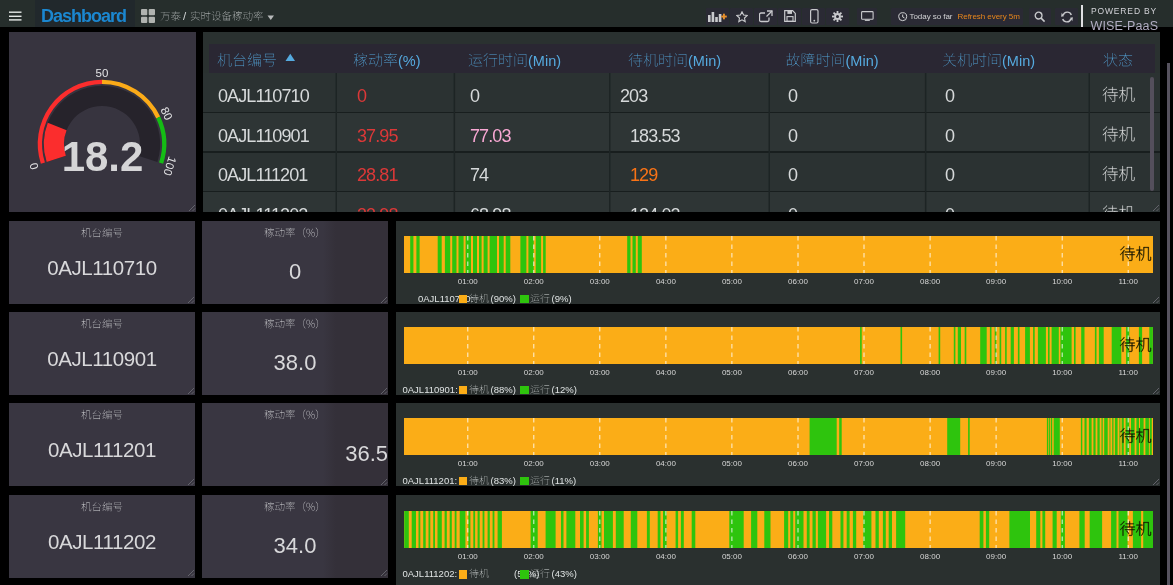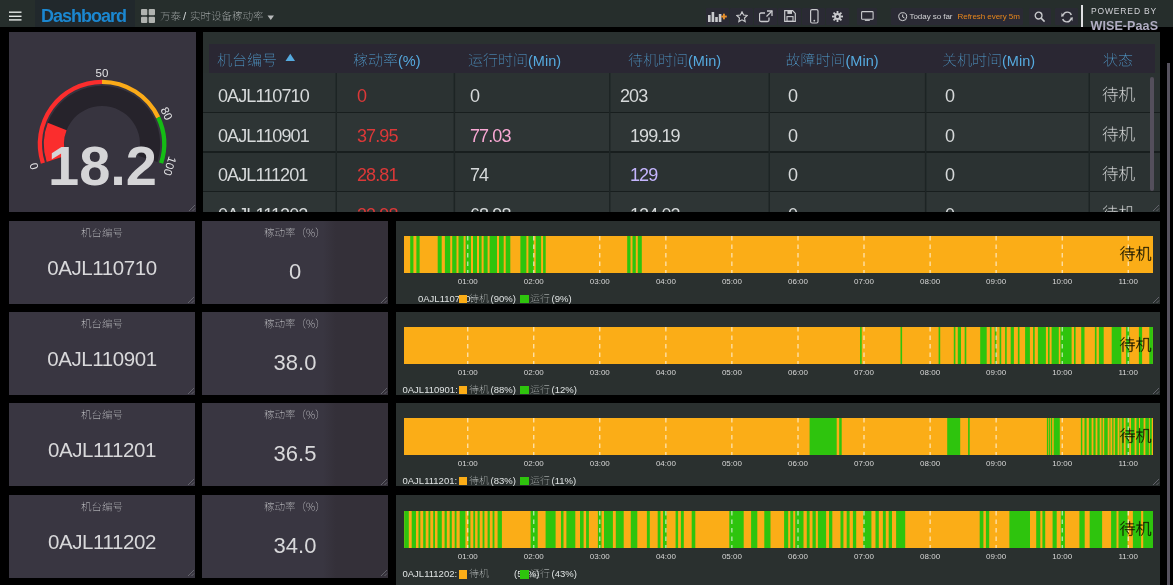--- a/index.html
+++ b/index.html
@@ -140,34 +140,34 @@
 <svg class="abs" style="left:1060.5px;top:10.5px" width="12" height="12">
     <g fill="none" stroke="#c9cacd" stroke-width="1.4">
       <path d="M10.3 3.9 A 4.3 4.3 0 0 0 2.1 4.3"></path>
       <path d="M1.7 8.1 A 4.3 4.3 0 0 0 9.9 7.7"></path>
     </g>
     <path d="M0.7 1.8 L2.9 5.3 L0.1 5.8 Z" fill="#c9cacd"></path>
     <path d="M11.3 10.2 L9.1 6.7 L11.9 6.2 Z" fill="#c9cacd"></path>
   </svg>
 <div class="abs" style="left:1081px;top:5px;width:1.8px;height:22px;background:#dfe0e2"></div>
 <div class="abs" style="left:1091px;top:6px;font-size:8.5px;color:#d3d3d8;letter-spacing:0.85px;white-space:nowrap">POWERED BY</div>
-<div class="abs" style="left:1090.5px;top:19px;font-size:12.5px;font-weight:bold;color:#b0adc2;letter-spacing:0.1px;white-space:nowrap">WISE-PaaS</div>
+<div class="abs" style="left:1090.5px;top:19px;font-size:12.5px;font-weight:normal;color:#b0adc2;letter-spacing:0.1px;white-space:nowrap">WISE-PaaS</div>
 <div class="abs" style="left:9px;top:32px;width:187px;height:180px;background:#37343f"></div>
 <svg class="abs" style="left:9px;top:32px" width="187" height="180">
     <path d="M31.85 131.87 A64.3 64.3 0 0 1 93.00 47.70 L93.00 52.00 A60 60 0 0 0 35.94 130.54 Z" fill="#fb2d2d"></path>
     <path d="M93.00 47.70 A64.3 64.3 0 0 1 151.18 84.62 L147.29 86.45 A60 60 0 0 0 93.00 52.00 Z" fill="#fbab18"></path>
     <path d="M151.18 84.62 A64.3 64.3 0 0 1 154.15 131.87 L150.06 130.54 A60 60 0 0 0 147.29 86.45 Z" fill="#15bd15"></path>
     <path d="M37.65 129.98 A58.2 58.2 0 1 1 148.35 129.98 L129.14 123.74 A38 38 0 1 0 56.86 123.74 Z" fill="#26232b"></path>
     <path d="M37.65 129.98 A58.2 58.2 0 0 1 38.78 90.86 L57.60 98.20 A38 38 0 0 0 56.86 123.74 Z" fill="#fb2d2d"></path>
     <text x="0" y="0" transform="translate(26.0,133.8) rotate(-108)" font-size="11.5" fill="#e4e4e6" text-anchor="middle" dominant-baseline="middle">0</text>
     <text x="0" y="0" transform="translate(93.0,41.5) rotate(0)" font-size="11.5" fill="#e4e4e6" text-anchor="middle" dominant-baseline="middle">50</text>
     <text x="0" y="0" transform="translate(156.8,82.0) rotate(64.8)" font-size="11.5" fill="#e4e4e6" text-anchor="middle" dominant-baseline="middle">80</text>
     <text x="0" y="0" transform="translate(160.0,133.8) rotate(108)" font-size="11.5" fill="#e4e4e6" text-anchor="middle" dominant-baseline="middle">100</text>
   </svg>
-<div class="abs" style="left:9px;top:132.5px;width:187px;text-align:center;font-size:56px;font-weight:bold;color:#d5d5d7">18.2</div>
+<div class="abs" style="left:9px;top:132.5px;width:187px;text-align:center;font-size:42px;font-weight:bold;color:#d5d5d7">18.2</div>
 <div class="abs" style="left:203px;top:32px;width:957px;height:180px;background:#2a3130"></div>
 <div class="abs" style="left:208.5px;top:44px;width:946px;height:29px;background:#2a2733"></div>
 <svg class="abs" style="left:203px;top:32px" width="957" height="180">
     <g fill="#55aadf">
       <use href="#g9" transform="translate(14.0,33.5) scale(15)"></use>
       <use href="#g10" transform="translate(29.0,33.5) scale(15)"></use>
       <use href="#g11" transform="translate(44.0,33.5) scale(15)"></use>
       <use href="#g12" transform="translate(59.0,33.5) scale(15)"></use>
     </g>
     <g fill="#55aadf">
@@ -222,35 +222,35 @@
       <g fill="#e3e6e7" stroke="#e3e6e7" stroke-width="0.012">
         <use href="#g16" transform="translate(899.0,68.5) scale(16.5)"></use>
         <use href="#g9" transform="translate(915.5,68.5) scale(16.5)"></use>
       </g>
     </svg>
 <div class="abs" style="left:0;top:80.7px;width:957px;height:39.3px;background:#2e3535"></div>
 <div class="abs" style="left:0;top:79.5px;width:957px;height:1.7px;background:#181e1e"></div>
 <div class="abs" style="left:15px;top:93.7px;font-size:18px;letter-spacing:-0.9px;color:#d6d9da">0AJL110901</div>
 <div class="abs" style="left:154px;top:93.7px;font-size:18px;letter-spacing:-0.9px;color:#dc3838">37.95</div>
 <div class="abs" style="left:267px;top:93.7px;font-size:18px;letter-spacing:-0.9px;color:#f9a8d4">77.03</div>
-<div class="abs" style="left:427px;top:93.7px;font-size:18px;letter-spacing:-0.9px;color:#d6d9da">199.19</div>
+<div class="abs" style="left:427px;top:93.7px;font-size:18px;letter-spacing:-0.9px;color:#d6d9da">183.53</div>
 <div class="abs" style="left:585px;top:93.7px;font-size:18px;letter-spacing:-0.9px;color:#d6d9da">0</div>
 <div class="abs" style="left:742px;top:93.7px;font-size:18px;letter-spacing:-0.9px;color:#d6d9da">0</div>
 <svg class="abs" style="left:0;top:0;width:957px;height:180px" viewBox="0 0 957 180">
       <g fill="#e3e6e7" stroke="#e3e6e7" stroke-width="0.012">
         <use href="#g16" transform="translate(899.0,108.2) scale(16.5)"></use>
         <use href="#g9" transform="translate(915.5,108.2) scale(16.5)"></use>
       </g>
     </svg>
 <div class="abs" style="left:0;top:120.30000000000001px;width:957px;height:39.3px;background:#2b3232"></div>
 <div class="abs" style="left:0;top:119.1px;width:957px;height:1.7px;background:#181e1e"></div>
 <div class="abs" style="left:15px;top:133.3px;font-size:18px;letter-spacing:-0.9px;color:#d6d9da">0AJL111201</div>
 <div class="abs" style="left:154px;top:133.3px;font-size:18px;letter-spacing:-0.9px;color:#dc3838">28.81</div>
 <div class="abs" style="left:267px;top:133.3px;font-size:18px;letter-spacing:-0.9px;color:#d6d9da">74</div>
-<div class="abs" style="left:427px;top:133.3px;font-size:18px;letter-spacing:-0.9px;color:#c4b5fd">129</div>
+<div class="abs" style="left:427px;top:133.3px;font-size:18px;letter-spacing:-0.9px;color:#f97316">129</div>
 <div class="abs" style="left:585px;top:133.3px;font-size:18px;letter-spacing:-0.9px;color:#d6d9da">0</div>
 <div class="abs" style="left:742px;top:133.3px;font-size:18px;letter-spacing:-0.9px;color:#d6d9da">0</div>
 <svg class="abs" style="left:0;top:0;width:957px;height:180px" viewBox="0 0 957 180">
       <g fill="#e3e6e7" stroke="#e3e6e7" stroke-width="0.012">
         <use href="#g16" transform="translate(899.0,147.8) scale(16.5)"></use>
         <use href="#g9" transform="translate(915.5,147.8) scale(16.5)"></use>
       </g>
     </svg>
 <div class="abs" style="left:0;top:159.7px;width:957px;height:20.3px;background:#2e3535"></div>
 <div class="abs" style="left:0;top:158.5px;width:957px;height:1.7px;background:#181e1e"></div>
@@ -475,21 +475,21 @@
 <svg class="abs" style="left:264.1px;top:408px" width="64" height="14">
     <g fill="#e0e1e3">
       <use href="#g6" transform="translate(0.0,10.5) scale(10.5)"></use>
       <use href="#g7" transform="translate(10.5,10.5) scale(10.5)"></use>
       <use href="#g8" transform="translate(21.0,10.5) scale(10.5)"></use>
       <use href="#g22" transform="translate(31.5,10.5) scale(10.5)"></use>
       <use href="#g23" transform="translate(42.0,10.5) scale(10.5)"></use>
       <use href="#g24" transform="translate(51.2,10.5) scale(10.5)"></use>
     </g>
   </svg>
-<div class="abs" style="left:202px;top:441px;width:186px;text-align:center;font-size:22px;color:#d8d8da">36.5</div>
+<div class="abs" style="left:202px;top:441px;width:186px;text-align:right;font-size:22px;color:#d8d8da">36.5</div>
 <div class="abs" style="left:396px;top:403px;width:764px;height:83px;background:#2a302f"></div>
 <svg class="abs" style="left:403.8px;top:418.4px" width="749" height="54">
     <rect x="0" y="0" width="749" height="37" fill="#fbad17"></rect>
     <rect x="405.6" y="0" width="27.1" height="37" fill="#2ec40d"></rect>
     <rect x="435.2" y="0" width="2.5" height="37" fill="#2ec40d"></rect>
     <rect x="543.2" y="0" width="13.0" height="37" fill="#2ec40d"></rect>
     <rect x="564.1" y="0" width="1.6" height="37" fill="#2ec40d"></rect>
     <rect x="642.9" y="0" width="1.4" height="37" fill="#2ec40d"></rect>
     <rect x="645.0" y="0" width="0.9" height="37" fill="#2ec40d"></rect>
     <rect x="646.8" y="0" width="1.4" height="37" fill="#2ec40d"></rect>

